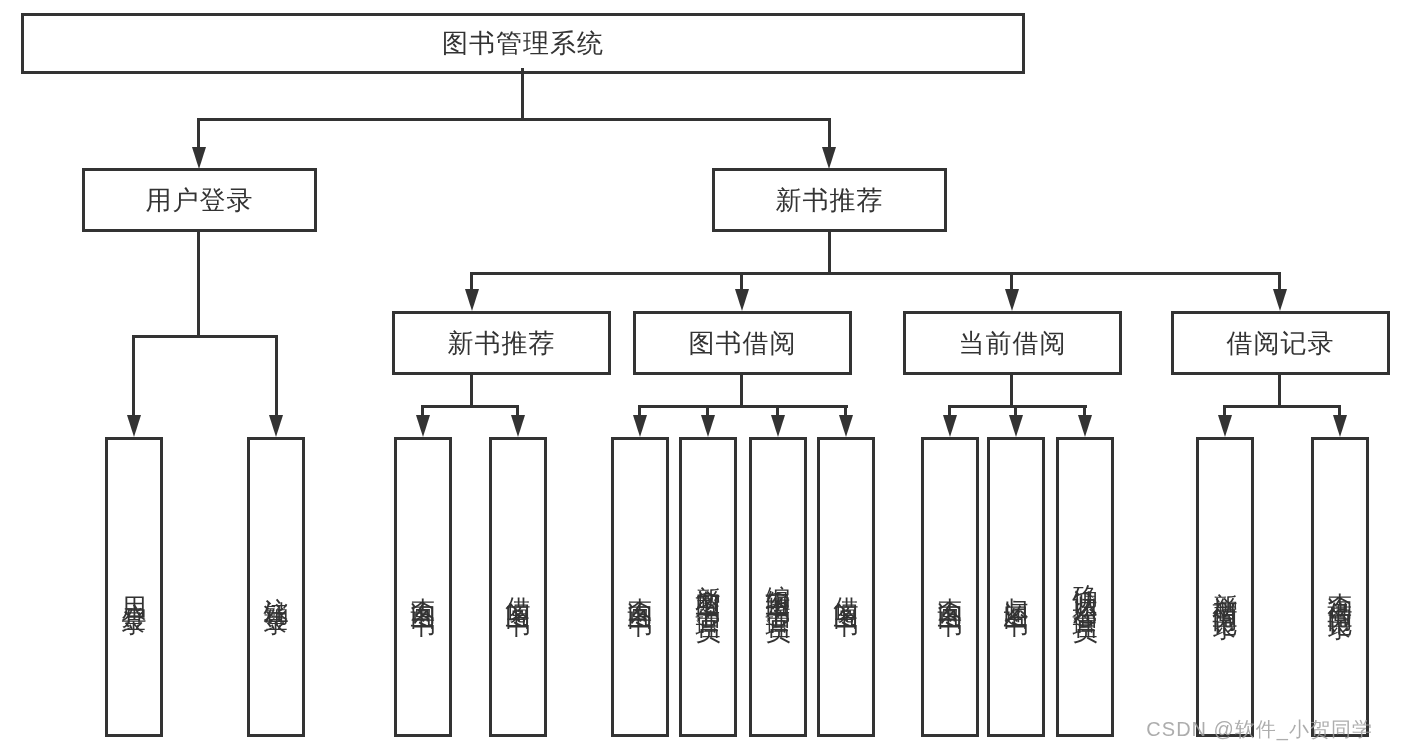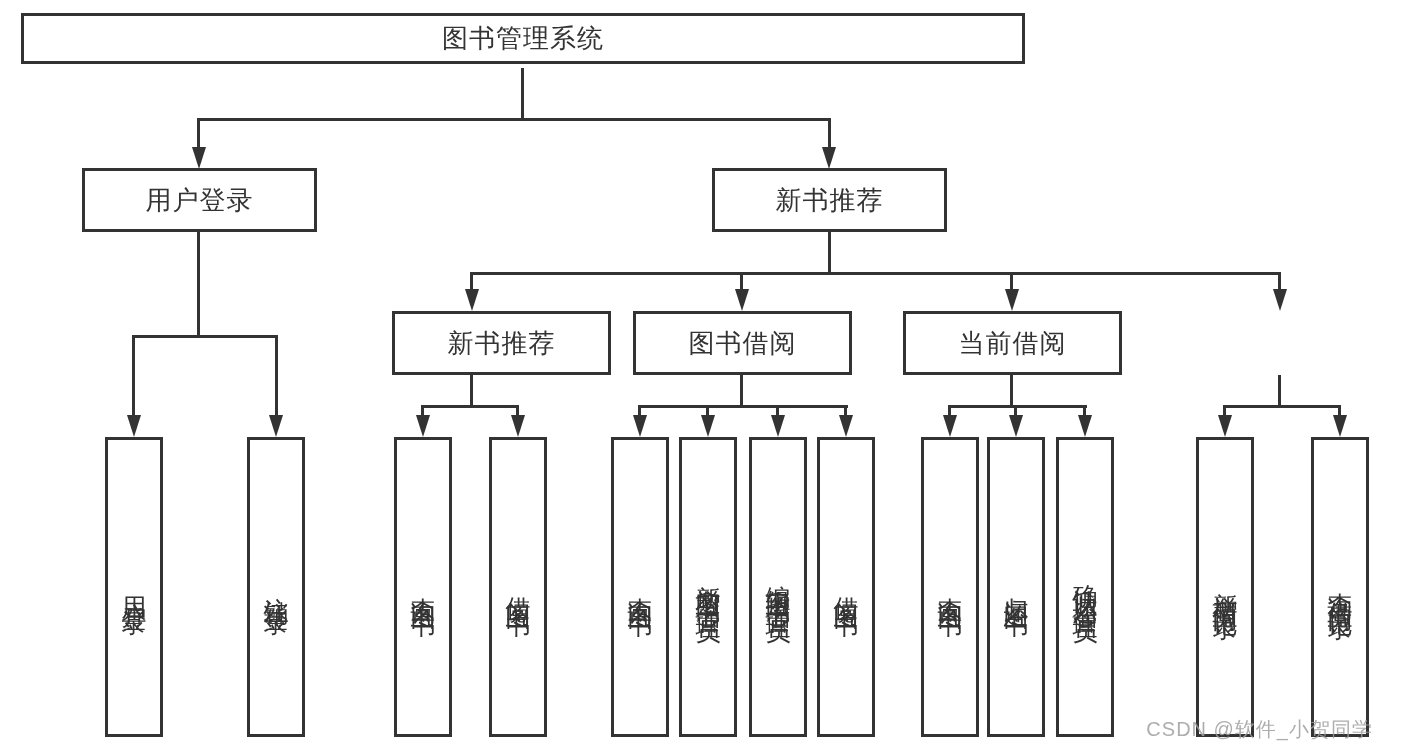--- a/index.html
+++ b/index.html
@@ -33,21 +33,21 @@
   .watermark{
     position:absolute;top:716px;right:32px;font-size:20px;letter-spacing:1px;
     color:var(--wm);opacity:.85;z-index:5;white-space:nowrap;
   }
 </style>
 </head>
 <body>
 
 <div id="stage">
 
-  <div class="box" style="left:21px;top:13px;width:1004px;height:51px;">
+  <div class="box" style="left:21px;top:13px;width:1004px;height:61px;">
     <span>图书管理系统</span>
   </div>
 
   <div class="vline" style="left:521px;top:68px;height:50px;"></div>
   <div class="hline" style="left:197px;top:118px;width:634px;"></div>
   <div class="vline" style="left:197px;top:118px;height:31px;"></div>
   <div class="arrow" style="left:192px;top:147px;"></div>
   <div class="vline" style="left:828px;top:118px;height:31px;"></div>
   <div class="arrow" style="left:822px;top:147px;"></div>
 
@@ -77,20 +77,23 @@
   <div class="arrow" style="left:1273px;top:289px;"></div>
 
   <div class="box" style="left:363px;top:311px;width:219px;height:64px;margin-left:29px;">
     <span>新书推荐</span>
   </div>
   <div class="box" style="left:903px;top:311px;width:219px;height:64px;">
     <span>当前借阅</span>
   </div>
   <div class="box" style="left:633px;top:311px;width:219px;height:64px;">
     <span>图书借阅</span>
+  </div>
+  <div class="box" style="left:1171px;top:311px;width:219px;height:64px;">
+    <span>借阅记录</span>
   </div>
 
   <div class="vline" style="left:470px;top:375px;height:30px;"></div>
   <div class="hline" style="left:421px;top:405px;width:98px;"></div>
   <div class="vline" style="left:421px;top:405px;height:12px;"></div>
   <div class="arrow" style="left:416px;top:415px;"></div>
   <div class="vline" style="left:516px;top:405px;height:12px;"></div>
   <div class="arrow" style="left:511px;top:415px;"></div>
 
   <div class="vline" style="left:740px;top:375px;height:30px;"></div>

